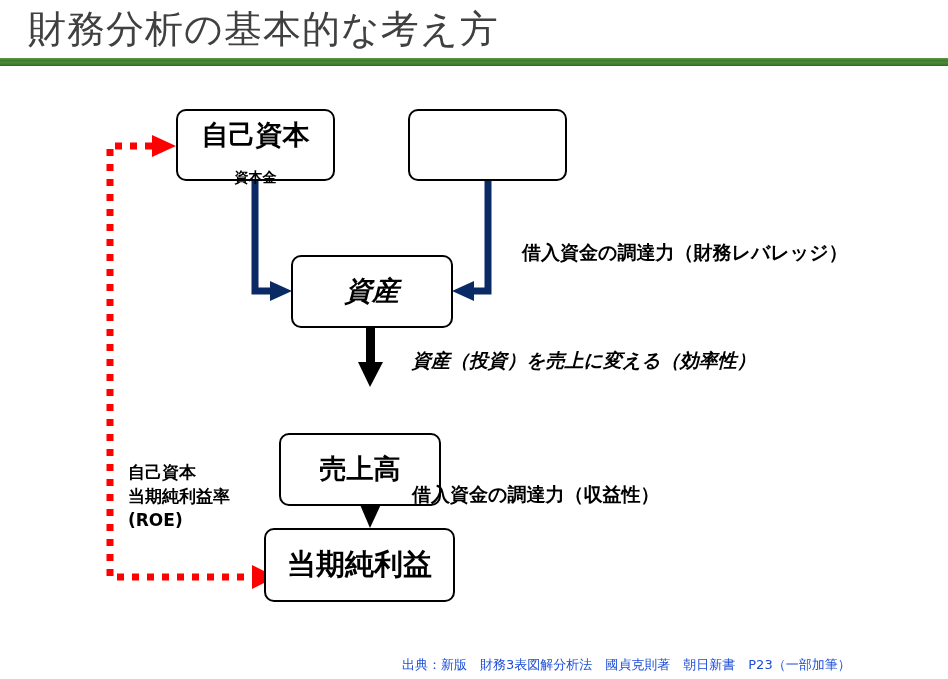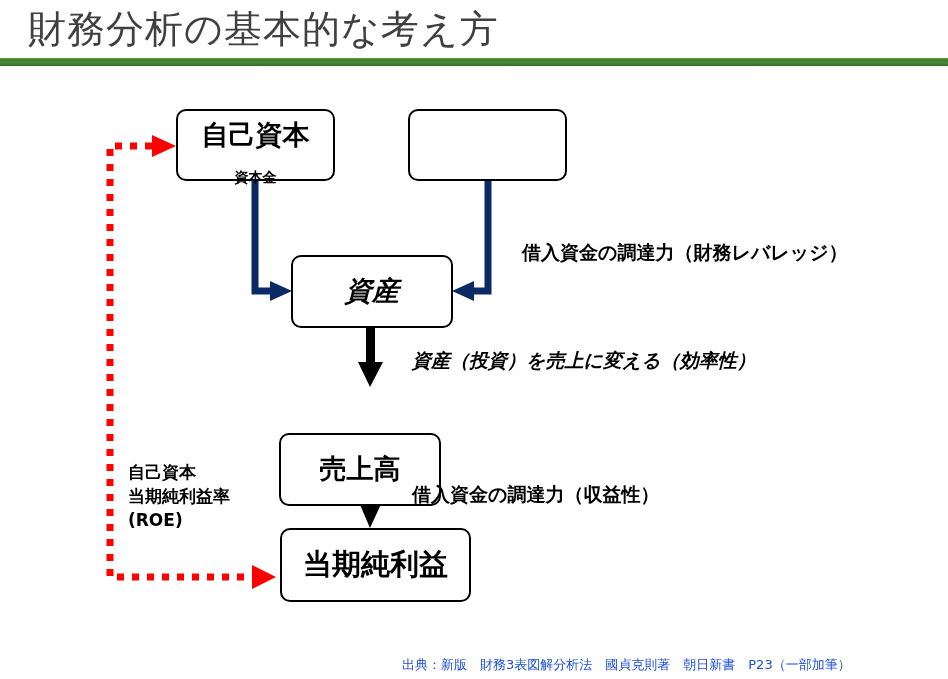--- a/index.html
+++ b/index.html
@@ -62,21 +62,21 @@
 </div>
 
 <div class="box" style="left:291px; top:255px; width:162px; height:73px;font-style:italic;">
   <span class="main" style="font-size:27px; line-height:68px;">資産</span>
 </div>
 
 <div class="box" style="left:279px; top:386px; width:162px; height:73px;margin-top:47px;">
   <span class="main" style="font-size:27px; line-height:68px;">売上高</span>
 </div>
 
-<div class="box" style="left:280px; top:528px; width:191px; height:74px;">
+<div class="box" style="left:264px; top:528px; width:191px; height:74px;">
   <span class="main" style="font-size:29px; line-height:69px;">当期純利益</span>
 </div>
 
 <div class="label" style="left:522px; top:218px;margin-top:22px;">借入資金の調達力（財務レバレッジ）</div>
 <div class="label" style="left:412px; top:348px;font-style:italic;">資産（投資）を売上に変える（効率性）</div>
 <div class="label" style="left:412px; top:482px;">借入資金の調達力（収益性）</div>
 
 <div class="roe">
   <div>自己資本</div>
   <div>当期純利益率</div>

